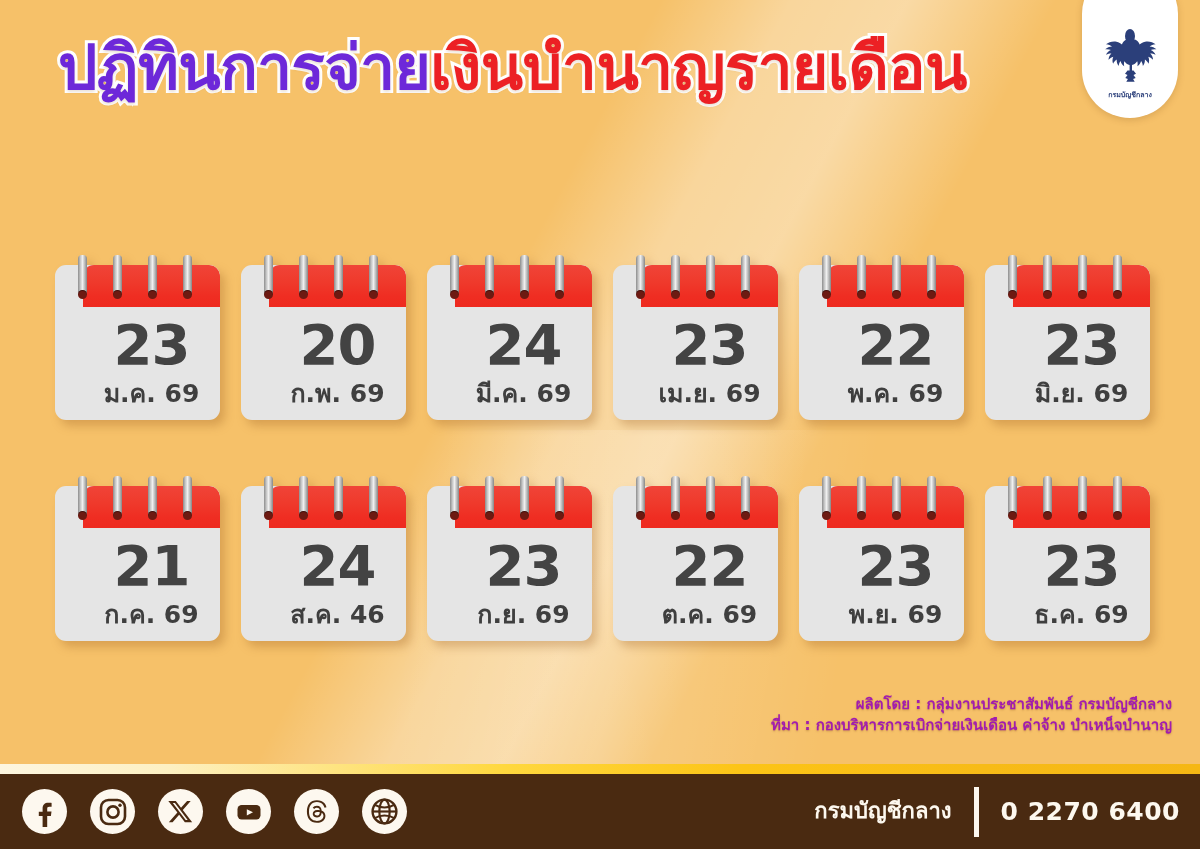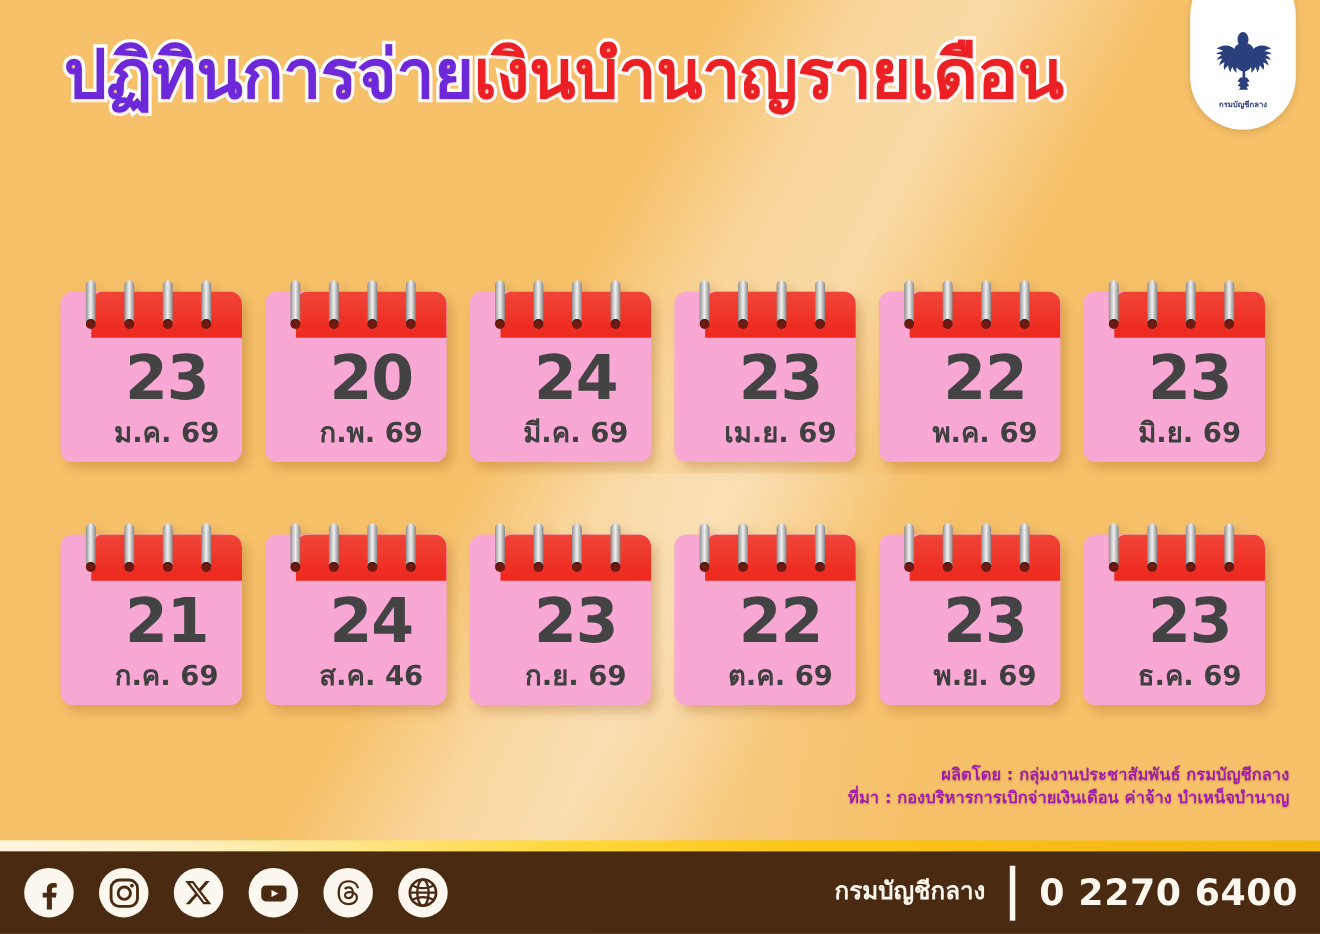--- a/index.html
+++ b/index.html
@@ -82,21 +82,21 @@
     row-gap:56px;
   }
   .cal{
     position:relative;
     width:165px; height:165px;
     filter:drop-shadow(5px 6px 5px rgba(150,85,25,.30));
   }
   .cal-body{
     position:absolute; left:0; top:10px;
     width:165px; height:155px;
-    background:#f9a8d4;
+    background:#e5e5e5;
     border-radius:11px;
     overflow:hidden;
     display:flex; flex-direction:column;padding-left:28px;
   }
   .cal-head{
     height:42px; width:100%;
     background:linear-gradient(180deg,#f04438 0%,#ef3a2c 40%,#ef2d22 75%,#ee2a1f 100%);
     border-radius:11px 11px 0 0;
     position:relative;
   }
@@ -173,21 +173,21 @@
     color:#fdf8ef;
     padding-right:20px;
   }
   .org-names{ text-align:center; line-height:1.22; }
   .org-th{ font-size:22px; font-weight:bold; }
   .org-en{ font-size:20px; font-weight:bold; letter-spacing:-0.2px; }
   .divider{
     width:5px; height:50px; background:#fdf8ef;
     margin:0 22px;
   }
-  .phone{ font-size:33px; font-weight:bold; letter-spacing:0.5px; }
+  .phone{ font-size:25px; font-weight:bold; letter-spacing:0.5px; }
 </style>
 </head>
 <body>
 
 <div id="poster">
   <div id="bgbase"></div>
   <div id="bgsheen"></div>
   <div id="bgsheen2"></div>
 
   <div class="logo-tab">

